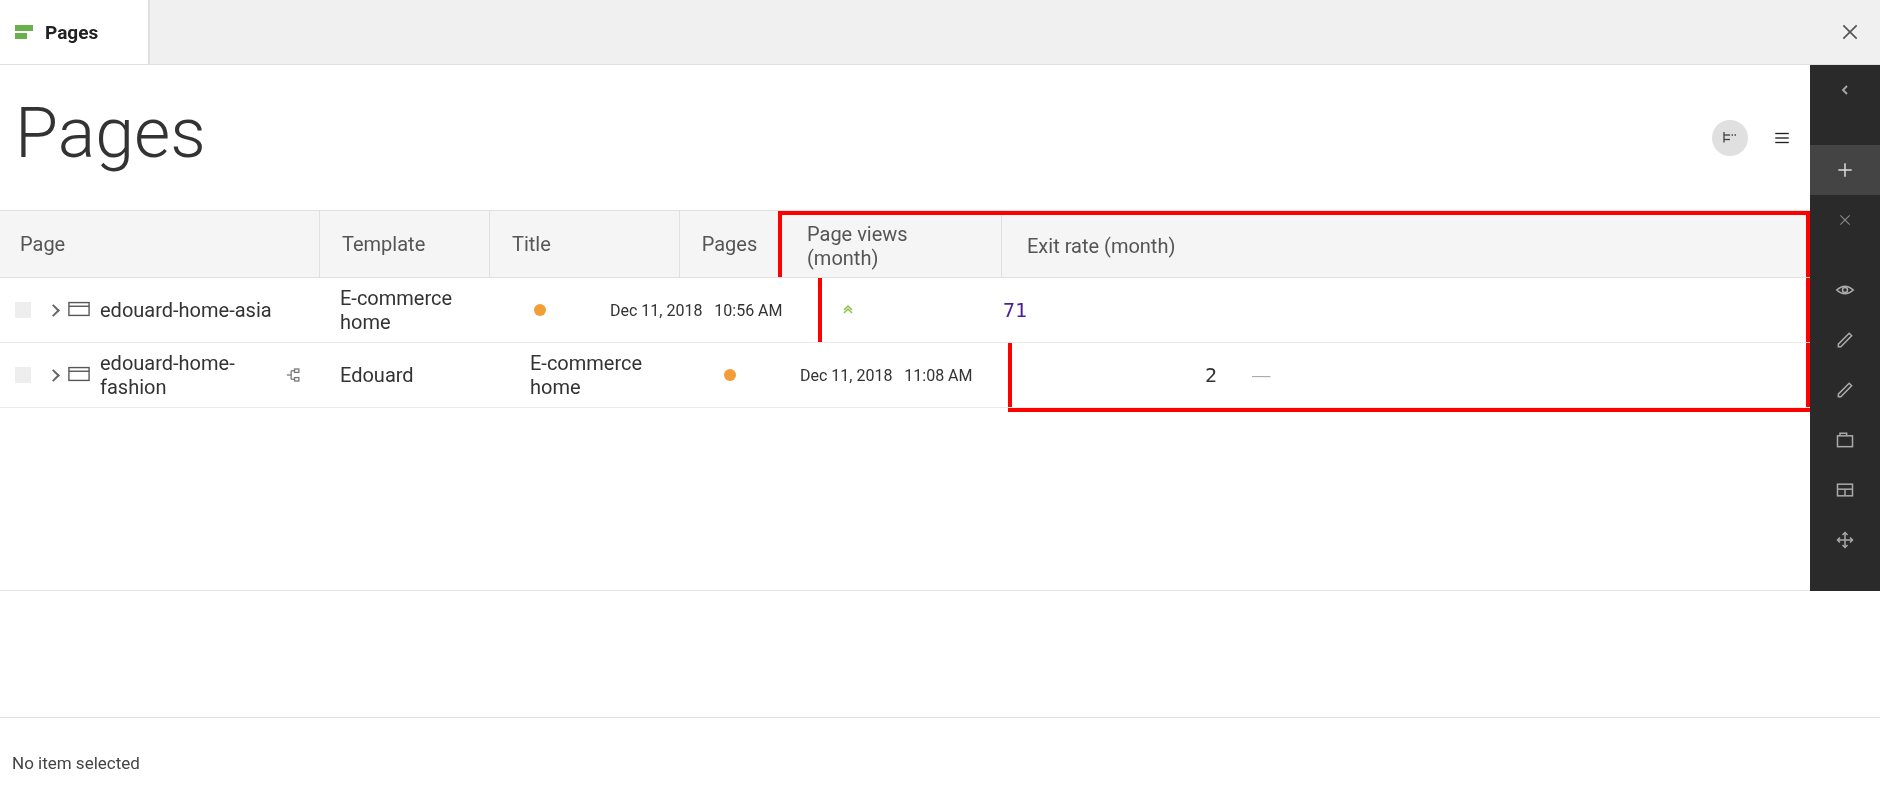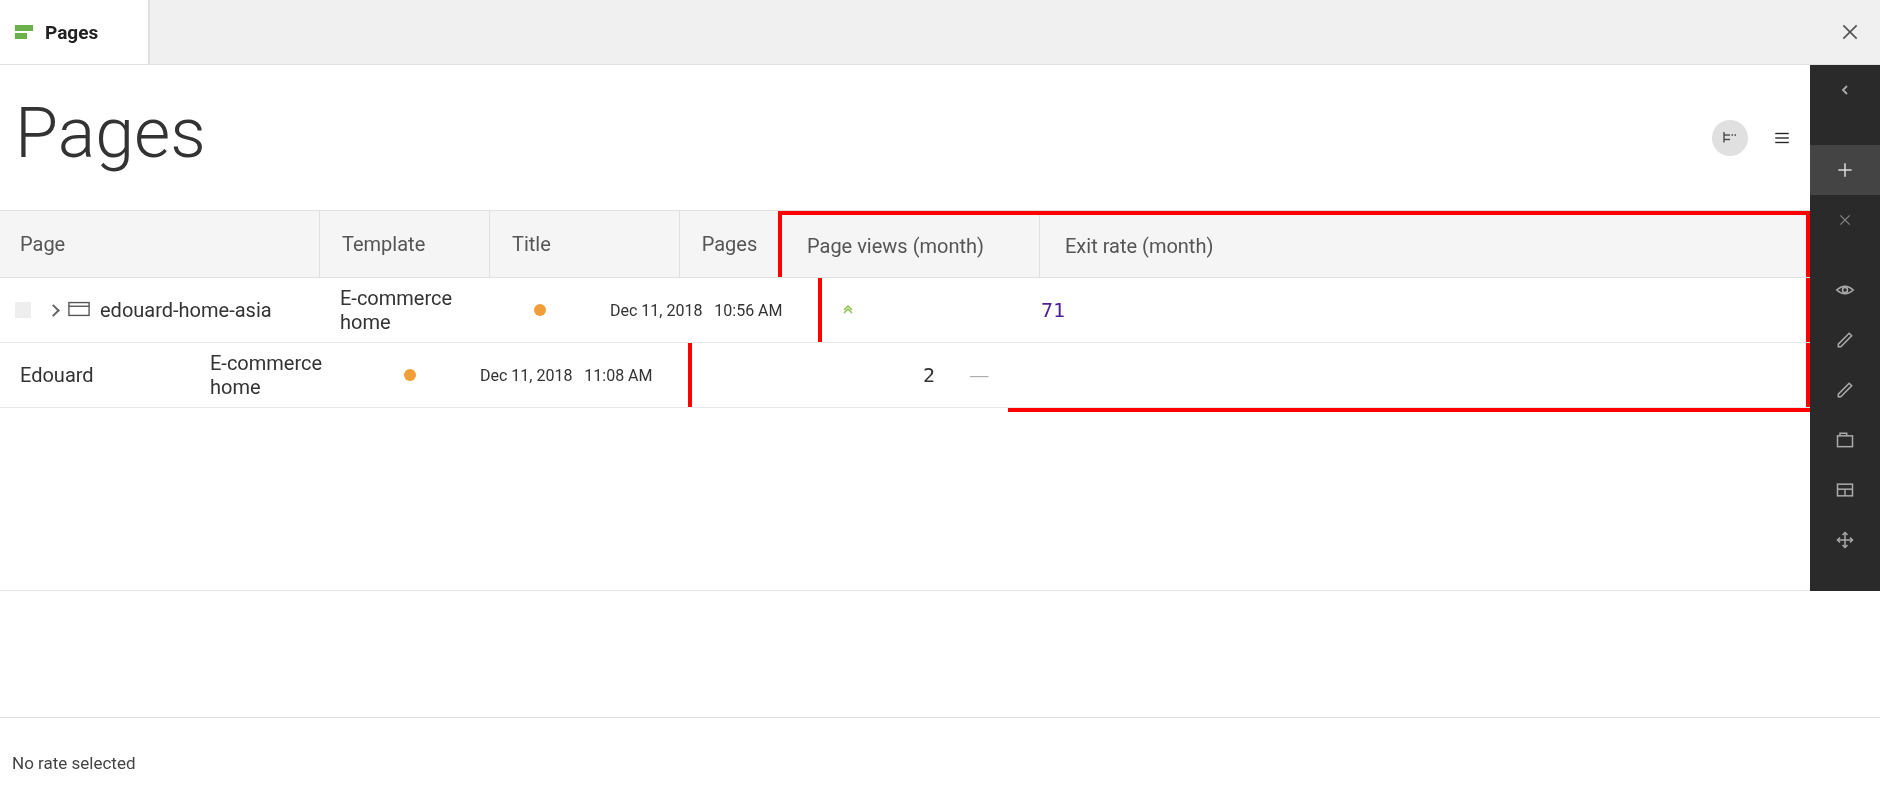--- a/index.html
+++ b/index.html
@@ -116,21 +116,21 @@
       font-size: 20px;
       color: #555;
       border-right: 1px solid #e0e0e0;
     }
     .th:last-child { border-right: none; }
     .c-page { width: 320px; }
     .c-title { width: 190px; padding-left: 22px; }
     .c-template { width: 170px; padding-left: 22px; }
     .c-status { width: 100px; justify-content: center; padding: 0; }
     .c-mod { width: 230px; }
-    .c-views { width: 258px; padding-left: 25px; }
+    .c-views { width: 220px; padding-left: 25px; }
     .c-exit { flex: 1; padding-left: 25px; }
     .highlight-wrap {
       display: flex;
       border: 4px solid red;
       height: 100%;
       flex: 1;
       margin-left: -2px;
       border-bottom: none;
     }
     .highlight-wrap .th {
@@ -324,20 +324,39 @@
               <path d="M2 5 L6 1 L10 5" stroke-width="1.5" fill="none"></path>
             </svg>
         </span>
         <span style="flex:1"></span>
         <span class="green">71</span>
       </div>
     </div>
   </div>
 
   <div class="trow">
+    <div class="td c-page">
+      <div class="checkbox"></div>
+      <div class="expand-chevron"></div>
+      <span class="page-icon">
+        <svg viewBox="0 0 24 16">
+            <rect x="1" y="1" width="22" height="14"></rect>
+            <line x1="1" y1="5" x2="23" y2="5"></line>
+          </svg>
+      </span>
+      <span>edouard-home-fashion</span>
+      <svg class="variant-icon" viewBox="0 0 16 16">
+        <line x1="1" y1="8" x2="6" y2="8"></line>
+        <line x1="6" y1="3" x2="6" y2="13"></line>
+        <line x1="6" y1="3" x2="10" y2="3"></line>
+        <line x1="6" y1="13" x2="10" y2="13"></line>
+        <rect x="10" y="1" width="5" height="4"></rect>
+        <rect x="10" y="11" width="5" height="4"></rect>
+      </svg>
+    </div>
     <div class="td c-title">Edouard</div>
     <div class="td c-template">E-commerce home</div>
     <div class="td c-status">
         <div class="status-dot"></div>
       </div>
     <div class="td c-mod">Dec 11, 2018   11:08 AM</div>
     <div class="tbody-highlight">
       <div class="td c-views">
         <span style="flex:1"></span>
         <span>2</span>
@@ -407,14 +426,14 @@
       <line x1="12" y1="3" x2="12" y2="21"></line>
         <line x1="3" y1="12" x2="21" y2="12"></line>
       <path d="M9 6 L12 3 L15 6 M9 18 L12 21 L15 18 M6 9 L3 12 L6 15 M18 9 L21 12 L18 15"></path>
     </svg>
   </div>
 </div>
 
 <div class="top-separator"></div>
 
 <div class="footer">
-  <span>No rate selected</span>
+  <span>No item selected</span>
 </div>
 
 </body></html>

